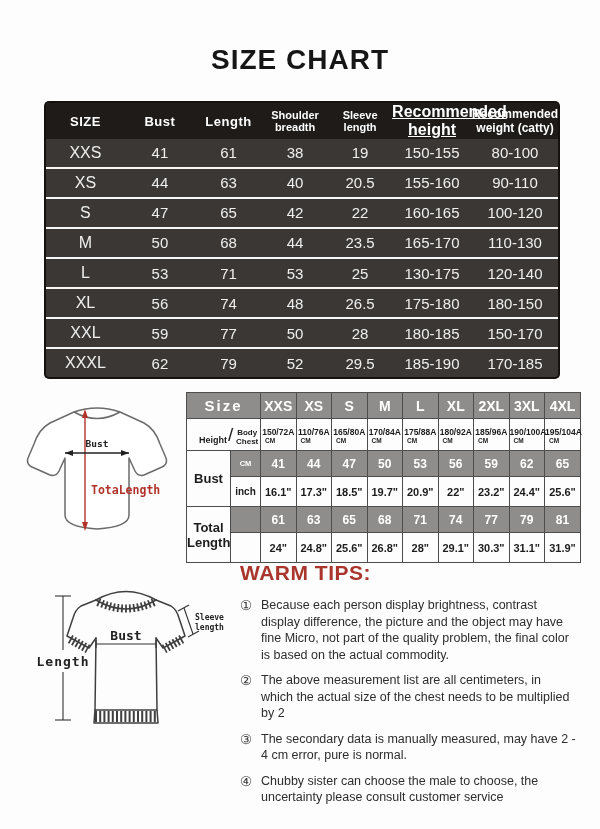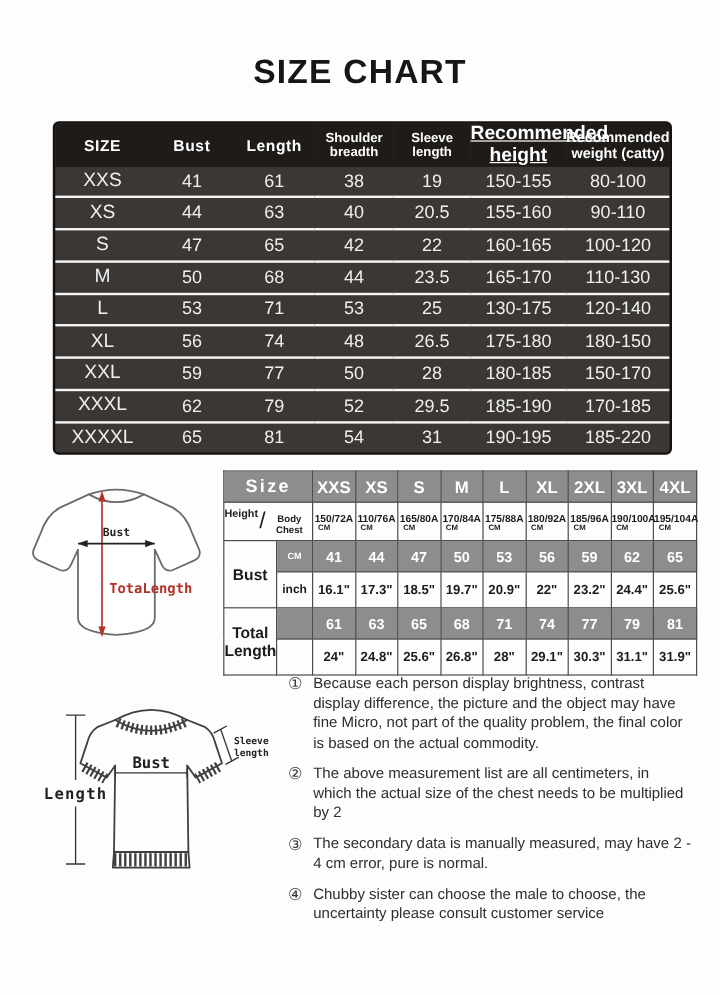--- a/index.html
+++ b/index.html
@@ -31,21 +31,21 @@
   .t2 td { border:1px solid #4d4d4d; text-align:center; vertical-align:middle; padding:0; }
   .t2 .g { background:#8e8d8c; color:#fff; }
   .t2 .w { background:#fdfdfd; color:#1c1c1c; }
   .t2 tr.h26 td { height:26px; }
   .t2 tr.h32 td { height:32px; }
   .t2 tr.h30 td { height:30px; }
   .t2 .sizehead { font-size:15px; font-weight:700; letter-spacing:2px; }
   .t2 .colhead  { font-size:14px; font-weight:700; }
   .t2 .heightlabel { font-weight:700; }
   .hlflex { display:flex; align-items:center; justify-content:center; gap:1px; height:100%; }
-  .hl1 { font-size:9px; align-self:flex-start; margin-top:4px; }
+  .hl1 { font-size:9px; align-self:flex-start; margin-top:16px;padding-left:12px; }
   .slash { font-size:19px; font-weight:400; line-height:1; }
   .hl2 { font-size:8px; align-self:flex-end; margin-bottom:4px; }
   .hval { font-size:8.5px; font-weight:700; line-height:1.1; padding-top:3px; }
   .hcm  { font-size:6.5px; font-weight:700; text-align:left; padding-left:4px; line-height:1.1; }
   .t2 .rowlabel { font-size:13px; font-weight:700; }
   .t2 .unitg { font-size:7.5px; font-weight:700; }
   .t2 .uniti { font-size:10px; font-weight:700; }
   .t2 .val  { font-size:12px; font-weight:700; }
   .t2 .vali { font-size:11px; font-weight:700; }
 
@@ -154,29 +154,20 @@
           <td>150-170</td>
         </tr>
         <tr>
           <td>XXXL</td>
           <td>62</td>
           <td>79</td>
           <td>52</td>
           <td>29.5</td>
           <td>185-190</td>
           <td>170-185</td>
-        </tr>
-        <tr>
-          <td>XXXXL</td>
-          <td>65</td>
-          <td>81</td>
-          <td>54</td>
-          <td>31</td>
-          <td>190-195</td>
-          <td>185-220</td>
         </tr>
       </tbody>
     </table>
   </div>
 
   <svg class="shirt1" width="162" height="152" viewBox="0 0 162 152">
     <path d="M58,18 Q81,31 104,18 L128,29 Q139,35 144,50 L150,64 Q152,70 146,73 L128,81 Q122,83 119,77 L113,64 L113,121 Q113,133 81,135 Q49,133 49,121 L49,64 L43,77 Q40,83 34,81 L16,73 Q10,70 12,64 L18,50 Q23,35 34,29 Z" fill="#ffffff" stroke="#6b6b6b" stroke-width="1.5" stroke-linejoin="round"></path>
     <path d="M58,18 Q81,10 104,18" fill="none" stroke="#6b6b6b" stroke-width="1.5"></path>
     <line x1="69" y1="22" x2="69" y2="130" stroke="#b23329" stroke-width="1.4"></line>
     <polygon points="69,15 66,24 72,24" fill="#b23329"></polygon>
@@ -343,20 +334,21 @@
       <line x1="160" y1="41" x2="171" y2="35"></line>
       <line x1="170" y1="67" x2="181" y2="61"></line>
     </g>
     <text class="lbl-blk" x="45" y="96" text-anchor="middle" font-size="13" letter-spacing="1">Length</text>
     <text class="lbl-blk" x="108" y="70" text-anchor="middle" font-size="13">Bust</text>
     <text class="lbl-blk" x="177" y="50" font-size="8">Sleeve</text>
     <text class="lbl-blk" x="177" y="60" font-size="8">length</text>
   </svg>
 
   <div class="tips">
+    <div class="tips-heading">WARM TIPS:</div>
     <div class="tip">
       <span class="num">①</span>
       <span>Because each person display brightness, contrast display difference, the picture and the object may have fine Micro, not part of the quality problem, the final color is based on the actual commodity.</span>
     </div>
     <div class="tip">
       <span class="num">②</span>
       <span>The above measurement list are all centimeters, in which the actual size of the chest needs to be multiplied by 2</span>
     </div>
     <div class="tip">
       <span class="num">③</span>

